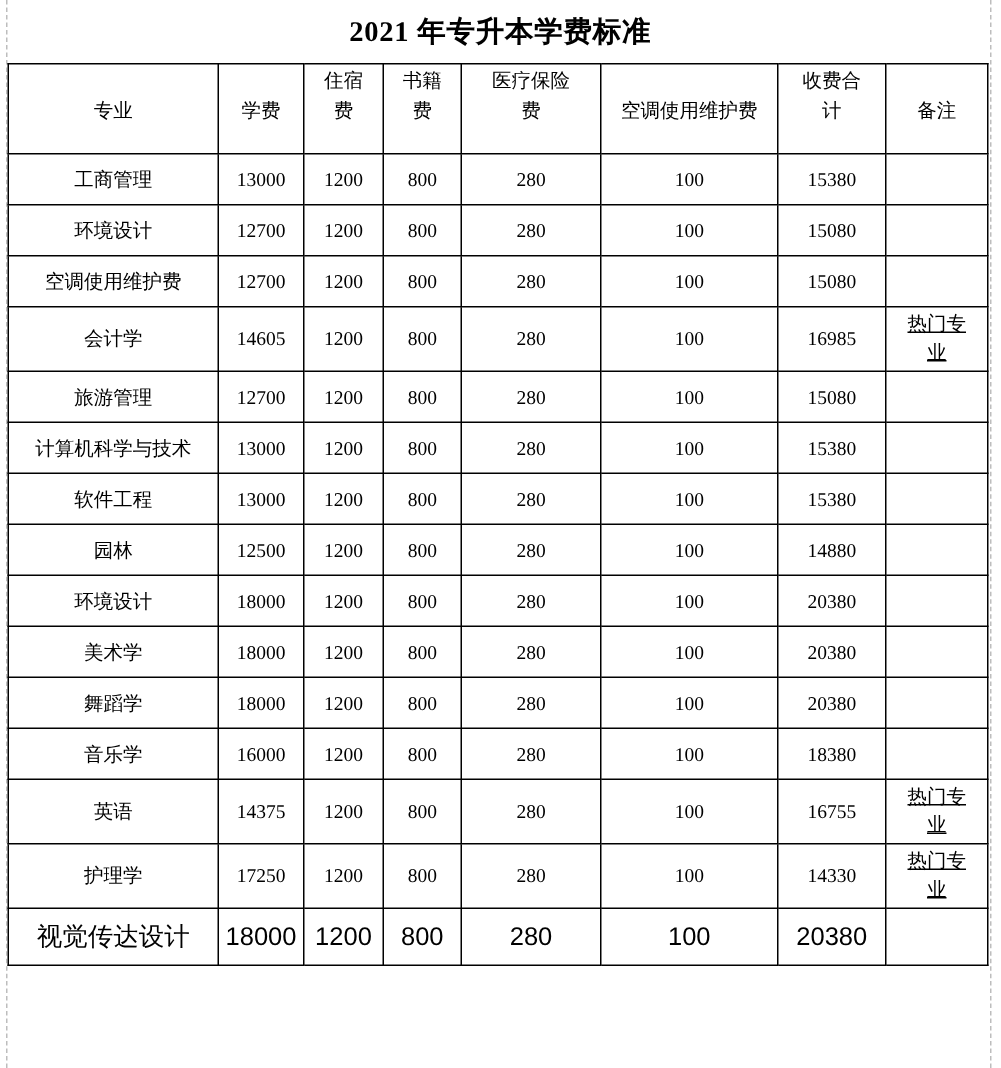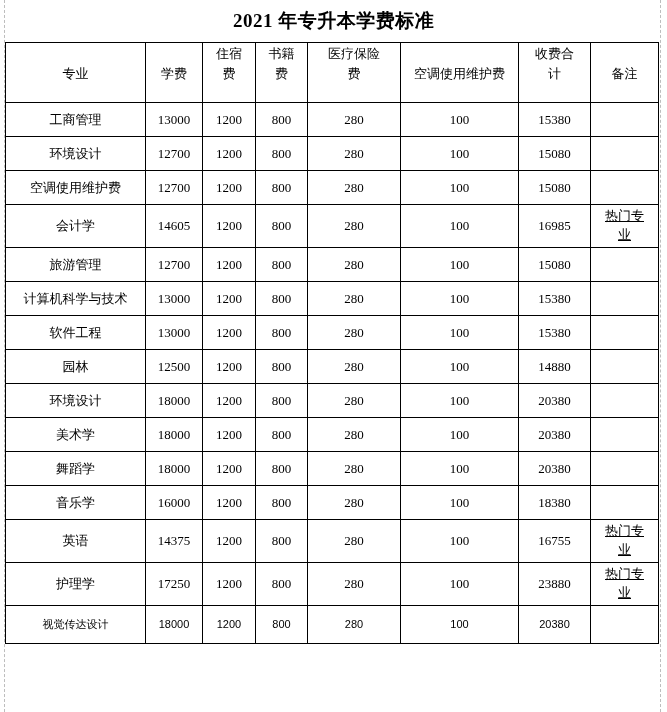--- a/index.html
+++ b/index.html
@@ -62,21 +62,21 @@
   .fee-table td {
     vertical-align: middle;
     line-height: 1.4;
   }
   .h-reg  { height: 34px; }
   .h-tall { height: 43px; }
   .h-last {
     height: 38px;
     font-family: "Liberation Sans", "DejaVu Sans", sans-serif;
   }
-  .h-last td { font-size: 11px; }
+  .h-last td { font-size: 17px; }
   
   .wspan { display: inline-block; text-align: center; }
   .w2 { width: 2.2em; }
   .w3 { width: 3.2em; }
   .w4 { width: 4.4em; }
   .remark-inner {
     display: inline-block;
     width: 3.15em;
     text-align: center;
     line-height: 1.45;
@@ -245,21 +245,21 @@
         <td>16755</td>
         <td><span class="remark-inner">热门专业</span></td>
       </tr>
       <tr class="h-tall">
         <td>护理学</td>
         <td>17250</td>
         <td>1200</td>
         <td>800</td>
         <td>280</td>
         <td>100</td>
-        <td>23880</td>
+        <td>14330</td>
         <td><span class="remark-inner">热门专业</span></td>
       </tr>
       <tr class="h-last">
         <td>视觉传达设计</td>
         <td>18000</td>
         <td>1200</td>
         <td>800</td>
         <td>280</td>
         <td>100</td>
         <td>20380</td>

